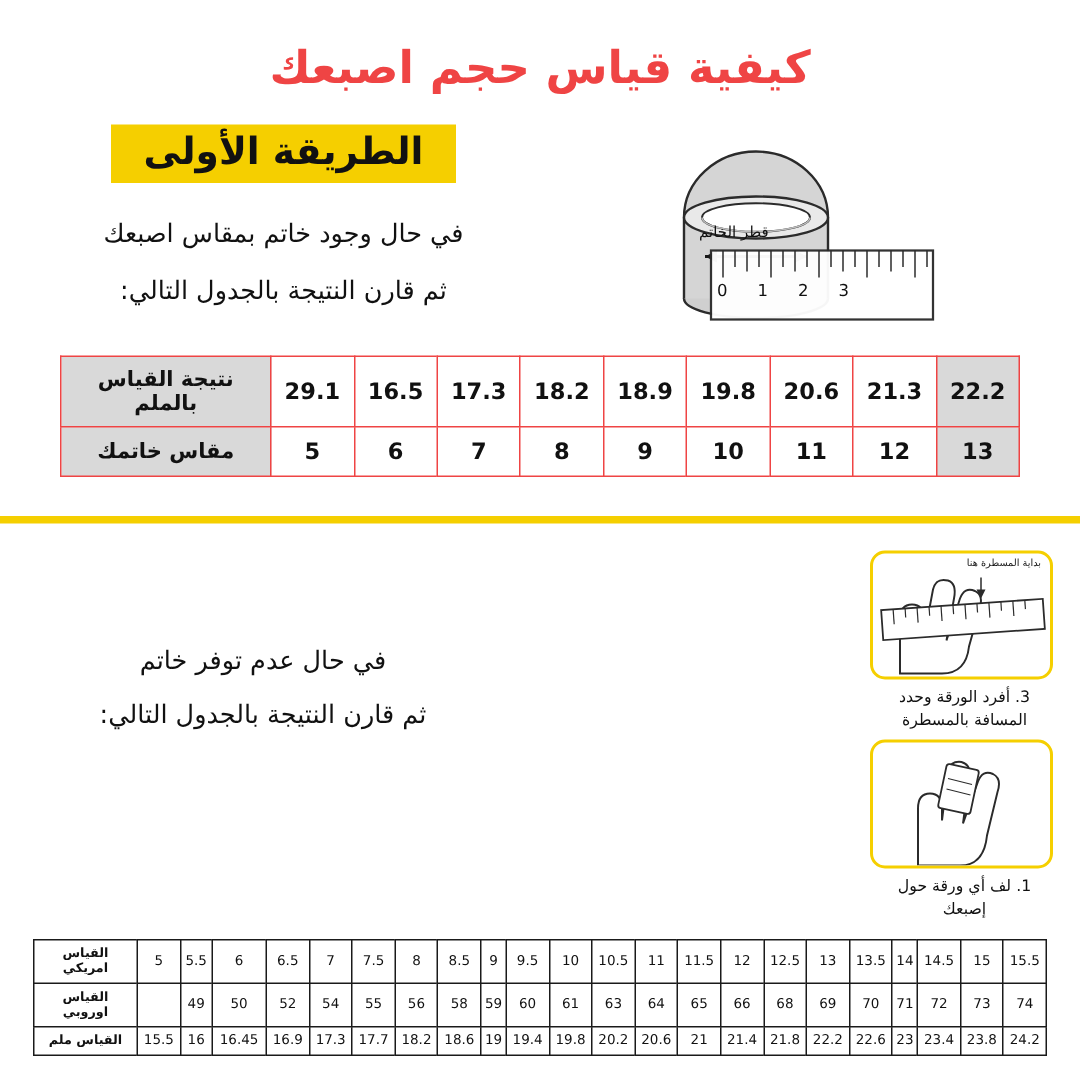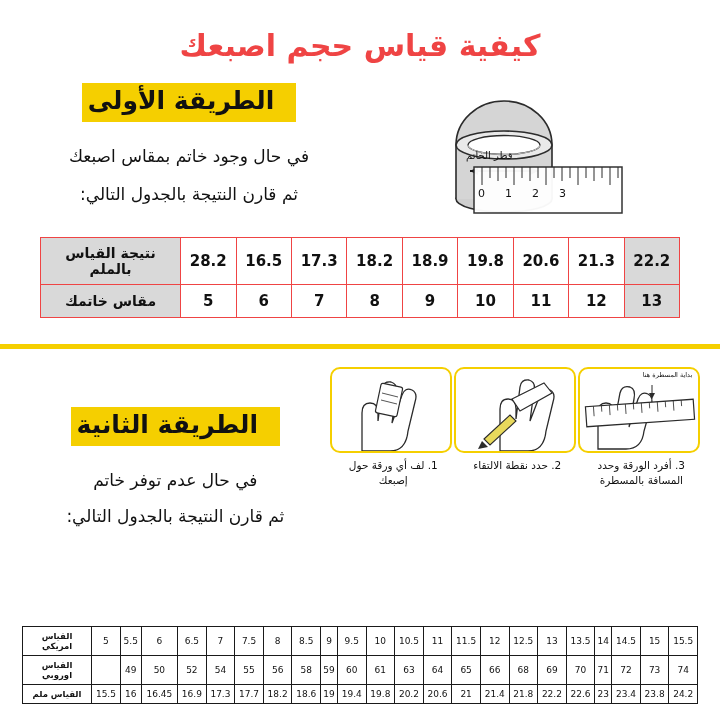--- a/index.html
+++ b/index.html
@@ -51,21 +51,21 @@
     justify-content: center;
     align-items: flex-start;
     padding-top: 4px;
   }
   .highlight-title {
     display: inline-block;
     background: #f5cf00;
     color: #111;
     font-size: 25px;
     font-weight: bold;
-    padding: 4px 22px 6px 6px;
+    padding: 4px 22px 6px 22px;
     line-height: 1.15;
   }
   .s1-desc {
     font-size: 17px;
     line-height: 1.9;
     color: #111;
     margin-top: 18px;
     font-weight: normal;
   }
   .s1-desc .line2 {
@@ -137,21 +137,21 @@
   .s2-desc {
     font-size: 17px;
     line-height: 1.9;
     margin-top: 18px;
     color: #111;
   }
   .s2-desc .line2 { display:block; margin-top: 4px; }
 
   .steps {
     display: flex;
-    flex-direction: row;
+    flex-direction: column;
     justify-content: center;
     gap: 6px;
   }
   .step {
     width: 118px;
     text-align: center;
   }
   .step-box {
     width: 118px;
     height: 82px;
@@ -267,21 +267,21 @@
       <tbody>
         <tr>
           <td class="hl">22.2</td>
           <td>21.3</td>
           <td>20.6</td>
           <td>19.8</td>
           <td>18.9</td>
           <td>18.2</td>
           <td>17.3</td>
           <td>16.5</td>
-          <td>28.2</td>
+          <td>29.1</td>
           <td class="rowlabel">نتيجة القياس بالملم</td>
         </tr>
         <tr>
           <td class="hl">13</td>
           <td>12</td>
           <td>11</td>
           <td>10</td>
           <td>9</td>
           <td>8</td>
           <td>7</td>
@@ -322,50 +322,36 @@
                   <line x1="102" y1="34" x2="102" y2="40"></line>
               </g>
               <path d="M72 16 L72 28" stroke="#2b2b2b" stroke-width="1"></path>
               <polygon points="72,30 69,24 75,24" fill="#2b2b2b"></polygon>
             </svg>
             <div style="position:absolute; top:2px; right:6px; font-size:6.5px; color:#111;">بداية المسطرة هنا</div>
           </div>
           <div class="step-cap">3. أفرد الورقة وحدد المسافة بالمسطرة</div>
         </div>
 
-        <div class="step">
-          <div class="step-box">
-            <svg width="118" height="82" viewBox="0 0 118 82" xmlns="http://www.w3.org/2000/svg">
-              <path d="M44 82 L44 40 Q44 30 52 30 Q60 30 60 40 L60 50 L64 18 Q65 10 73 11 Q80 13 78 22 L74 52 L84 26 Q87 18 94 21 Q100 24 97 33 L90 62 Q88 82 72 82 Z" fill="#fff" stroke="#2b2b2b" stroke-width="1.3"></path>
-
-              <path d="M56 30 L88 14 L96 24 L64 42 Z" fill="#fff" stroke="#2b2b2b" stroke-width="1.2"></path>
-
-              <path d="M28 70 L54 46 L60 52 L34 76 Z" fill="#e8d95c" stroke="#2b2b2b" stroke-width="1.1"></path>
-              <path d="M26 72 L32 78 L22 80 Z" fill="#2b2b2b"></path>
-            </svg>
-          </div>
-          <div class="step-cap">2. حدد نقطة الالتقاء</div>
-        </div>
 
         <div class="step">
           <div class="step-box">
             <svg width="118" height="82" viewBox="0 0 118 82" xmlns="http://www.w3.org/2000/svg">
               <path d="M30 82 L30 44 Q30 34 38 34 Q46 34 46 44 L46 52 L50 20 Q51 12 59 13 Q66 15 64 24 L60 54 L70 26 Q73 18 80 21 Q86 24 83 33 L76 62 Q74 82 58 82 Z" fill="#fff" stroke="#2b2b2b" stroke-width="1.3"></path>
               <rect x="46" y="16" width="22" height="30" rx="2" fill="#fff" stroke="#2b2b2b" stroke-width="1.2" transform="rotate(12 57 31)"></rect>
               <line x1="50" y1="24" x2="66" y2="28" stroke="#2b2b2b" stroke-width="0.8"></line>
               <line x1="49" y1="31" x2="65" y2="35" stroke="#2b2b2b" stroke-width="0.8"></line>
             </svg>
           </div>
           <div class="step-cap">1. لف أي ورقة حول إصبعك</div>
         </div>
       </div>
     </div>
 
     <div class="s2-right">
-      <div class="highlight-title">الطريقة الثانية</div>
       <div class="s2-desc">
         <span>في حال عدم توفر خاتم</span>
         <span class="line2">ثم قارن النتيجة بالجدول التالي:</span>
       </div>
     </div>
   </div>
 
   <div class="table2-wrap">
     <table class="t2">
       <tbody>

